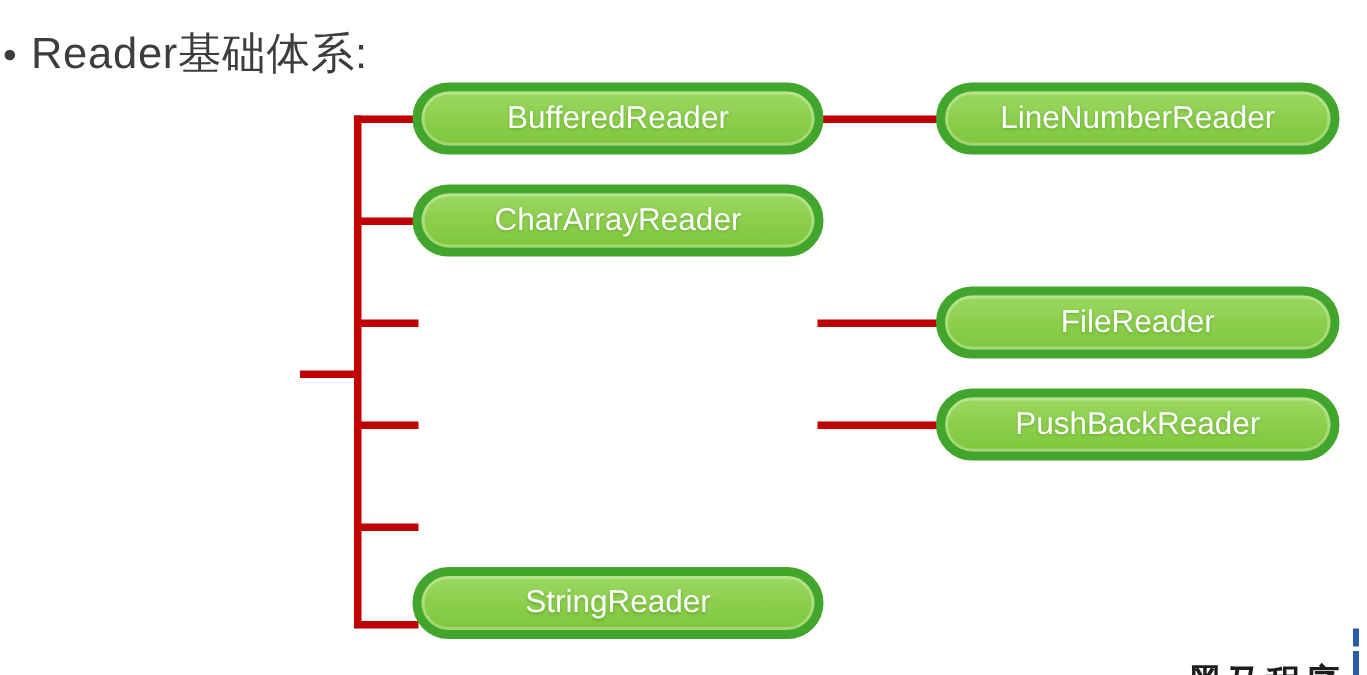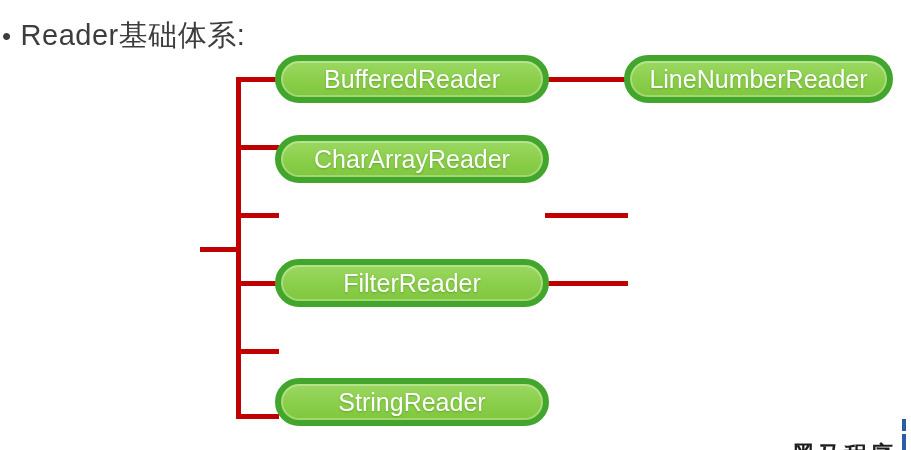--- a/index.html
+++ b/index.html
@@ -11,21 +11,21 @@
     position:absolute;left:2px;top:16px;display:flex;align-items:center;
     font-size:29px;color:#3d3d3d;letter-spacing:0.5px;font-weight:400;
   }
   .slide-title .bullet{font-size:26px;margin-right:9px;color:#3d3d3d;line-height:1;}
   .node{
     position:absolute;box-sizing:border-box;height:48px;
     border:6px solid #43a62c;border-radius:24px;
     background:linear-gradient(180deg,#9bd862 0%,#8ace4a 55%,#7fc73d 100%);
     box-shadow:inset 0 0 0 2px rgba(255,255,255,0.28);
     color:#ffffff;display:flex;align-items:center;justify-content:center;
-    font-size:25px;text-shadow:0 1px 2px rgba(50,100,15,0.35);
+    font-size:21px;text-shadow:0 1px 2px rgba(50,100,15,0.35);
     white-space:nowrap;
   }
   .node-root{left:7px;top:226px;width:198px;}
   .node-mid{left:275px;width:274px;}
   .node-right{left:624px;width:269px;justify-content:center;}
   .edge{position:absolute;background:#c00000;}
   .watermark-clip{
     position:absolute;left:792px;top:442px;width:112px;height:8px;overflow:hidden;
     font-size:23px;font-weight:700;color:#1d1d1d;letter-spacing:3px;line-height:1.05;
   }
@@ -50,32 +50,35 @@
   <div class="edge" style="left:236px;top:349px;width:43px;height:5px;"></div>
   <div class="edge" style="left:236px;top:414px;width:43px;height:5px;"></div>
   <div class="edge" style="left:545px;top:77px;width:83px;height:5px;"></div>
   <div class="edge" style="left:545px;top:213px;width:83px;height:5px;"></div>
   <div class="edge" style="left:545px;top:281px;width:83px;height:5px;"></div>
 
 
   <div class="node node-mid" style="top:55px;">
     <span>BufferedReader</span>
   </div>
-  <div class="node node-mid" style="top:135px;">
+  <div class="node node-mid" style="top:123px;">
     <span>CharArrayReader</span>
-  </div>
-  <div class="node node-mid" style="top:259px;">
-    <span>FilterReader</span>
   </div>
   <div class="node node-mid" style="top:378px;">
     <span>StringReader</span>
   </div>
 
   <div class="node node-right" style="top:55px;">
     <span>LineNumberReader</span>
+  </div>
+  <div class="node node-right" style="top:191px;">
+    <span>FileReader</span>
+  </div>
+  <div class="node node-right" style="top:259px;">
+    <span>PushBackReader</span>
   </div>
 
   <div class="watermark-clip">
     <span>黑马程序员</span>
   </div>
   <div class="wm-blue" style="top:419px;height:12px;"></div>
   <div class="wm-blue" style="top:434px;height:16px;"></div>
 
 </div>
 

